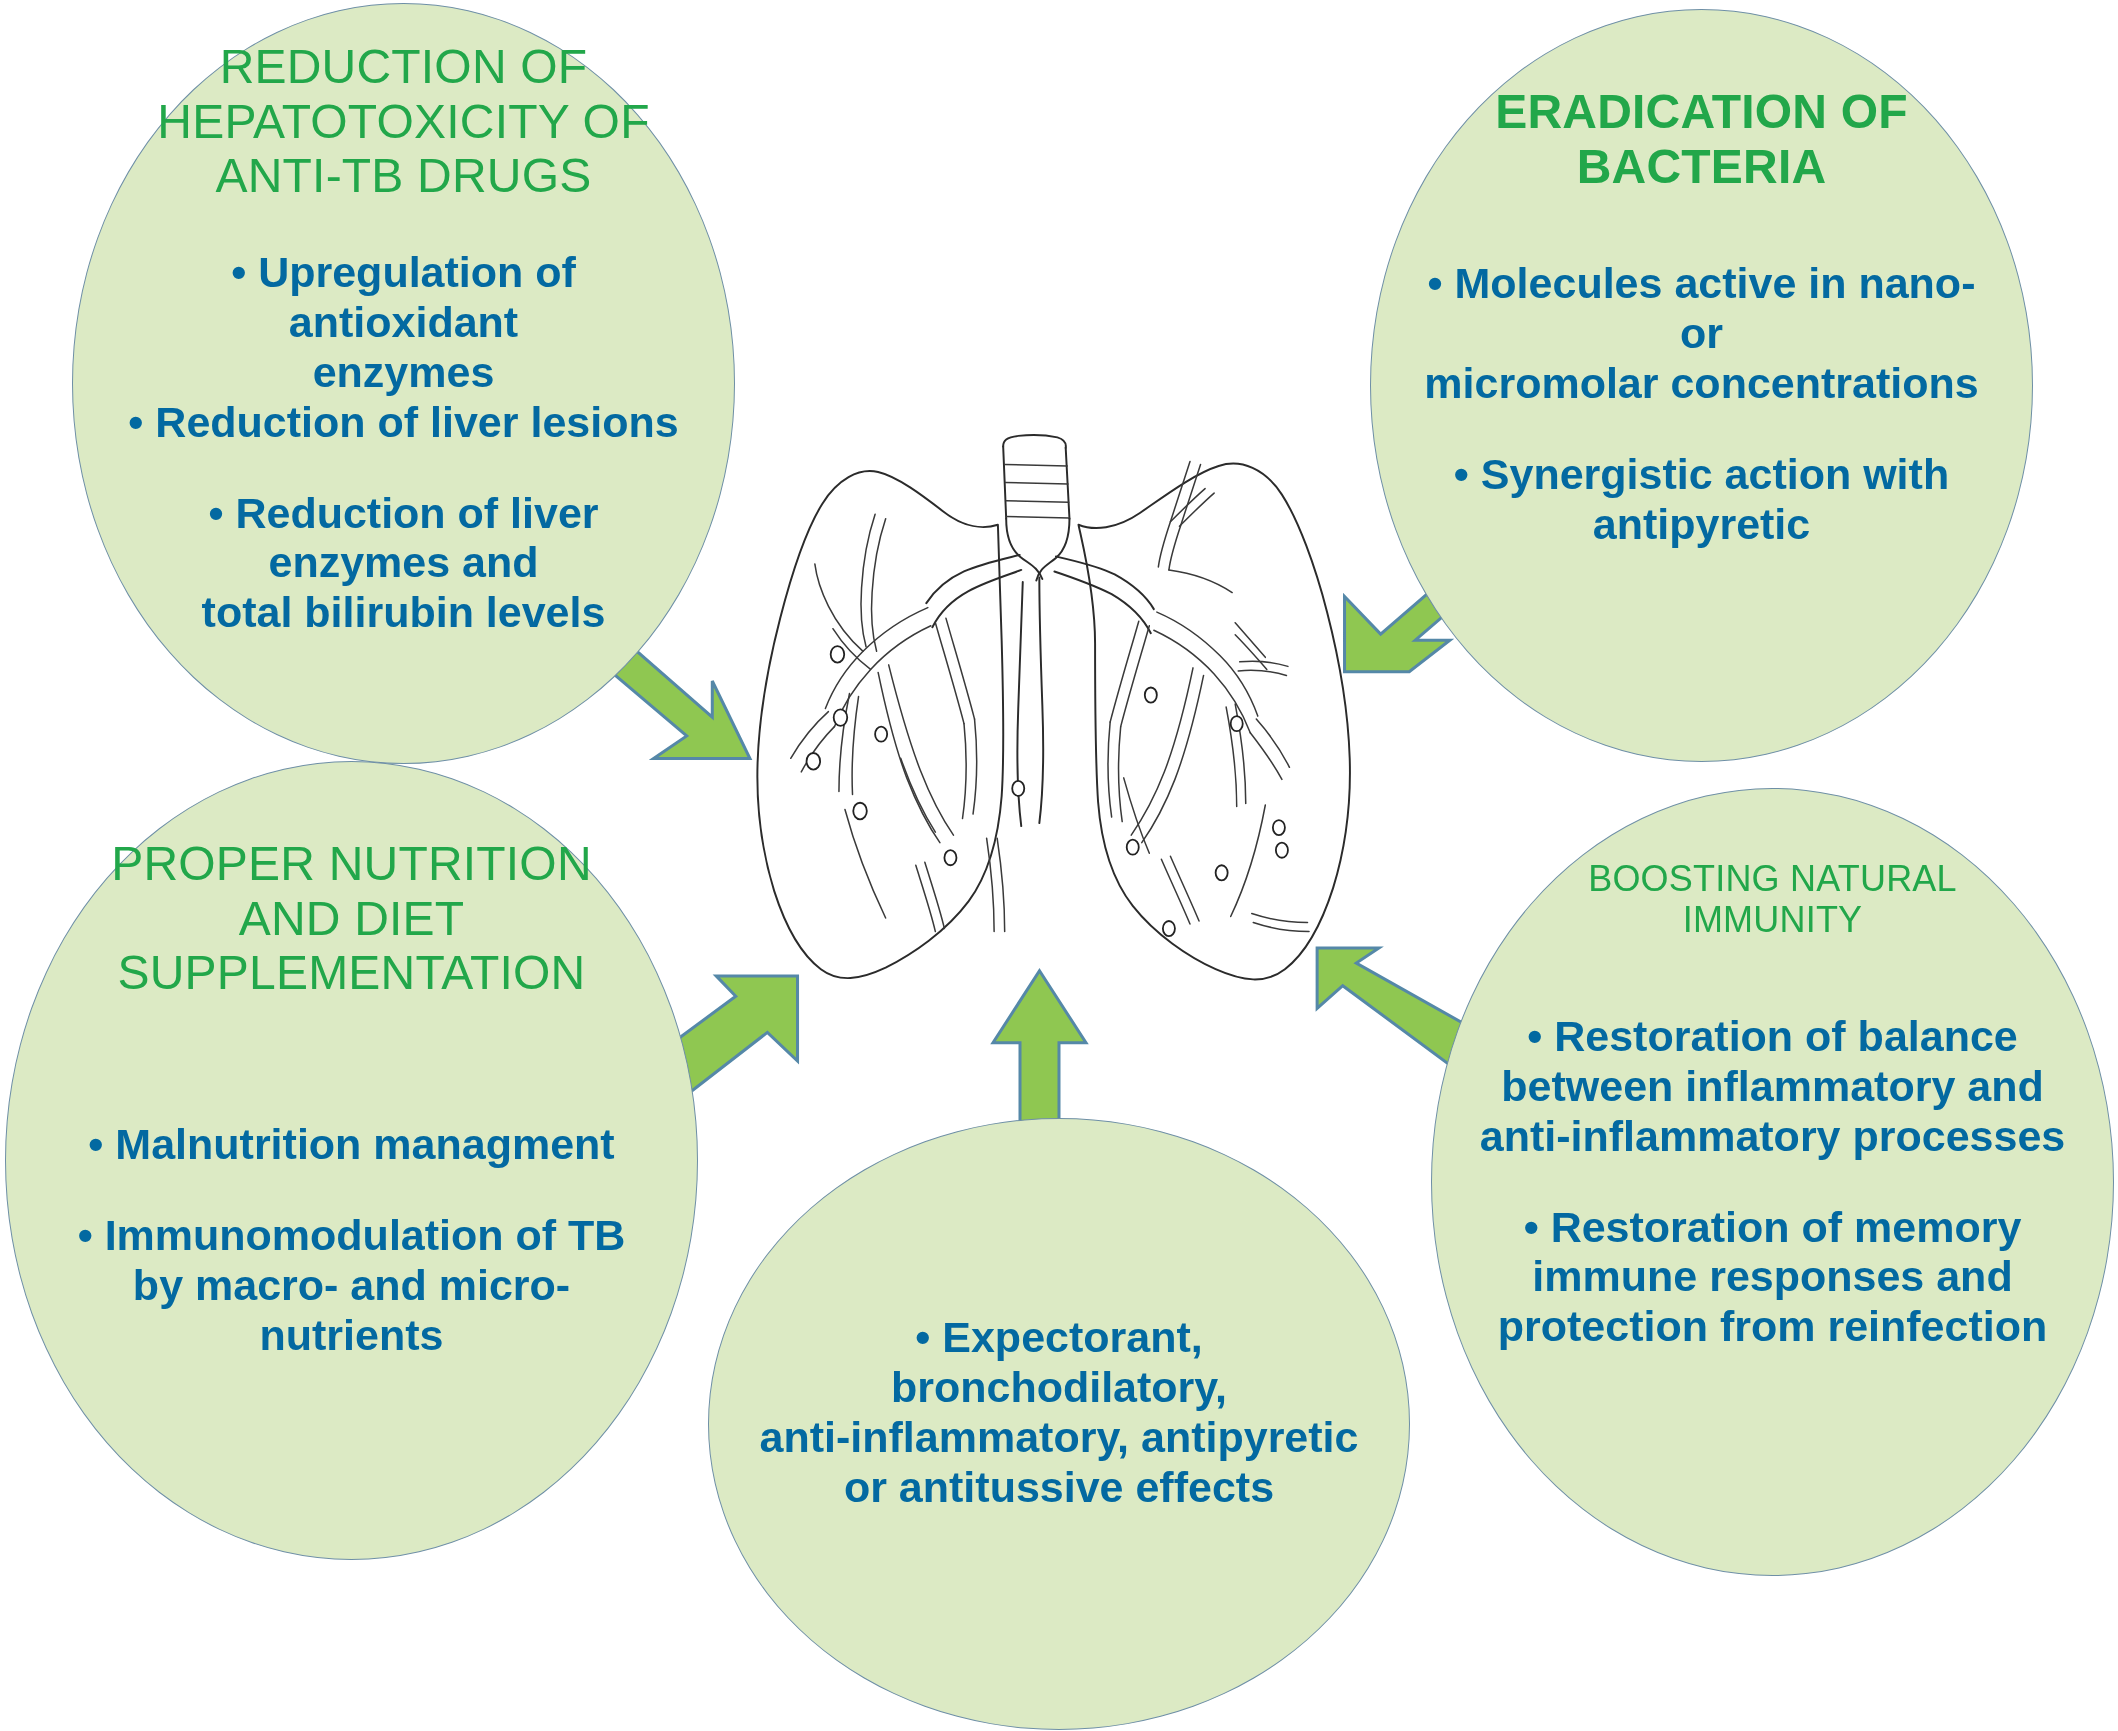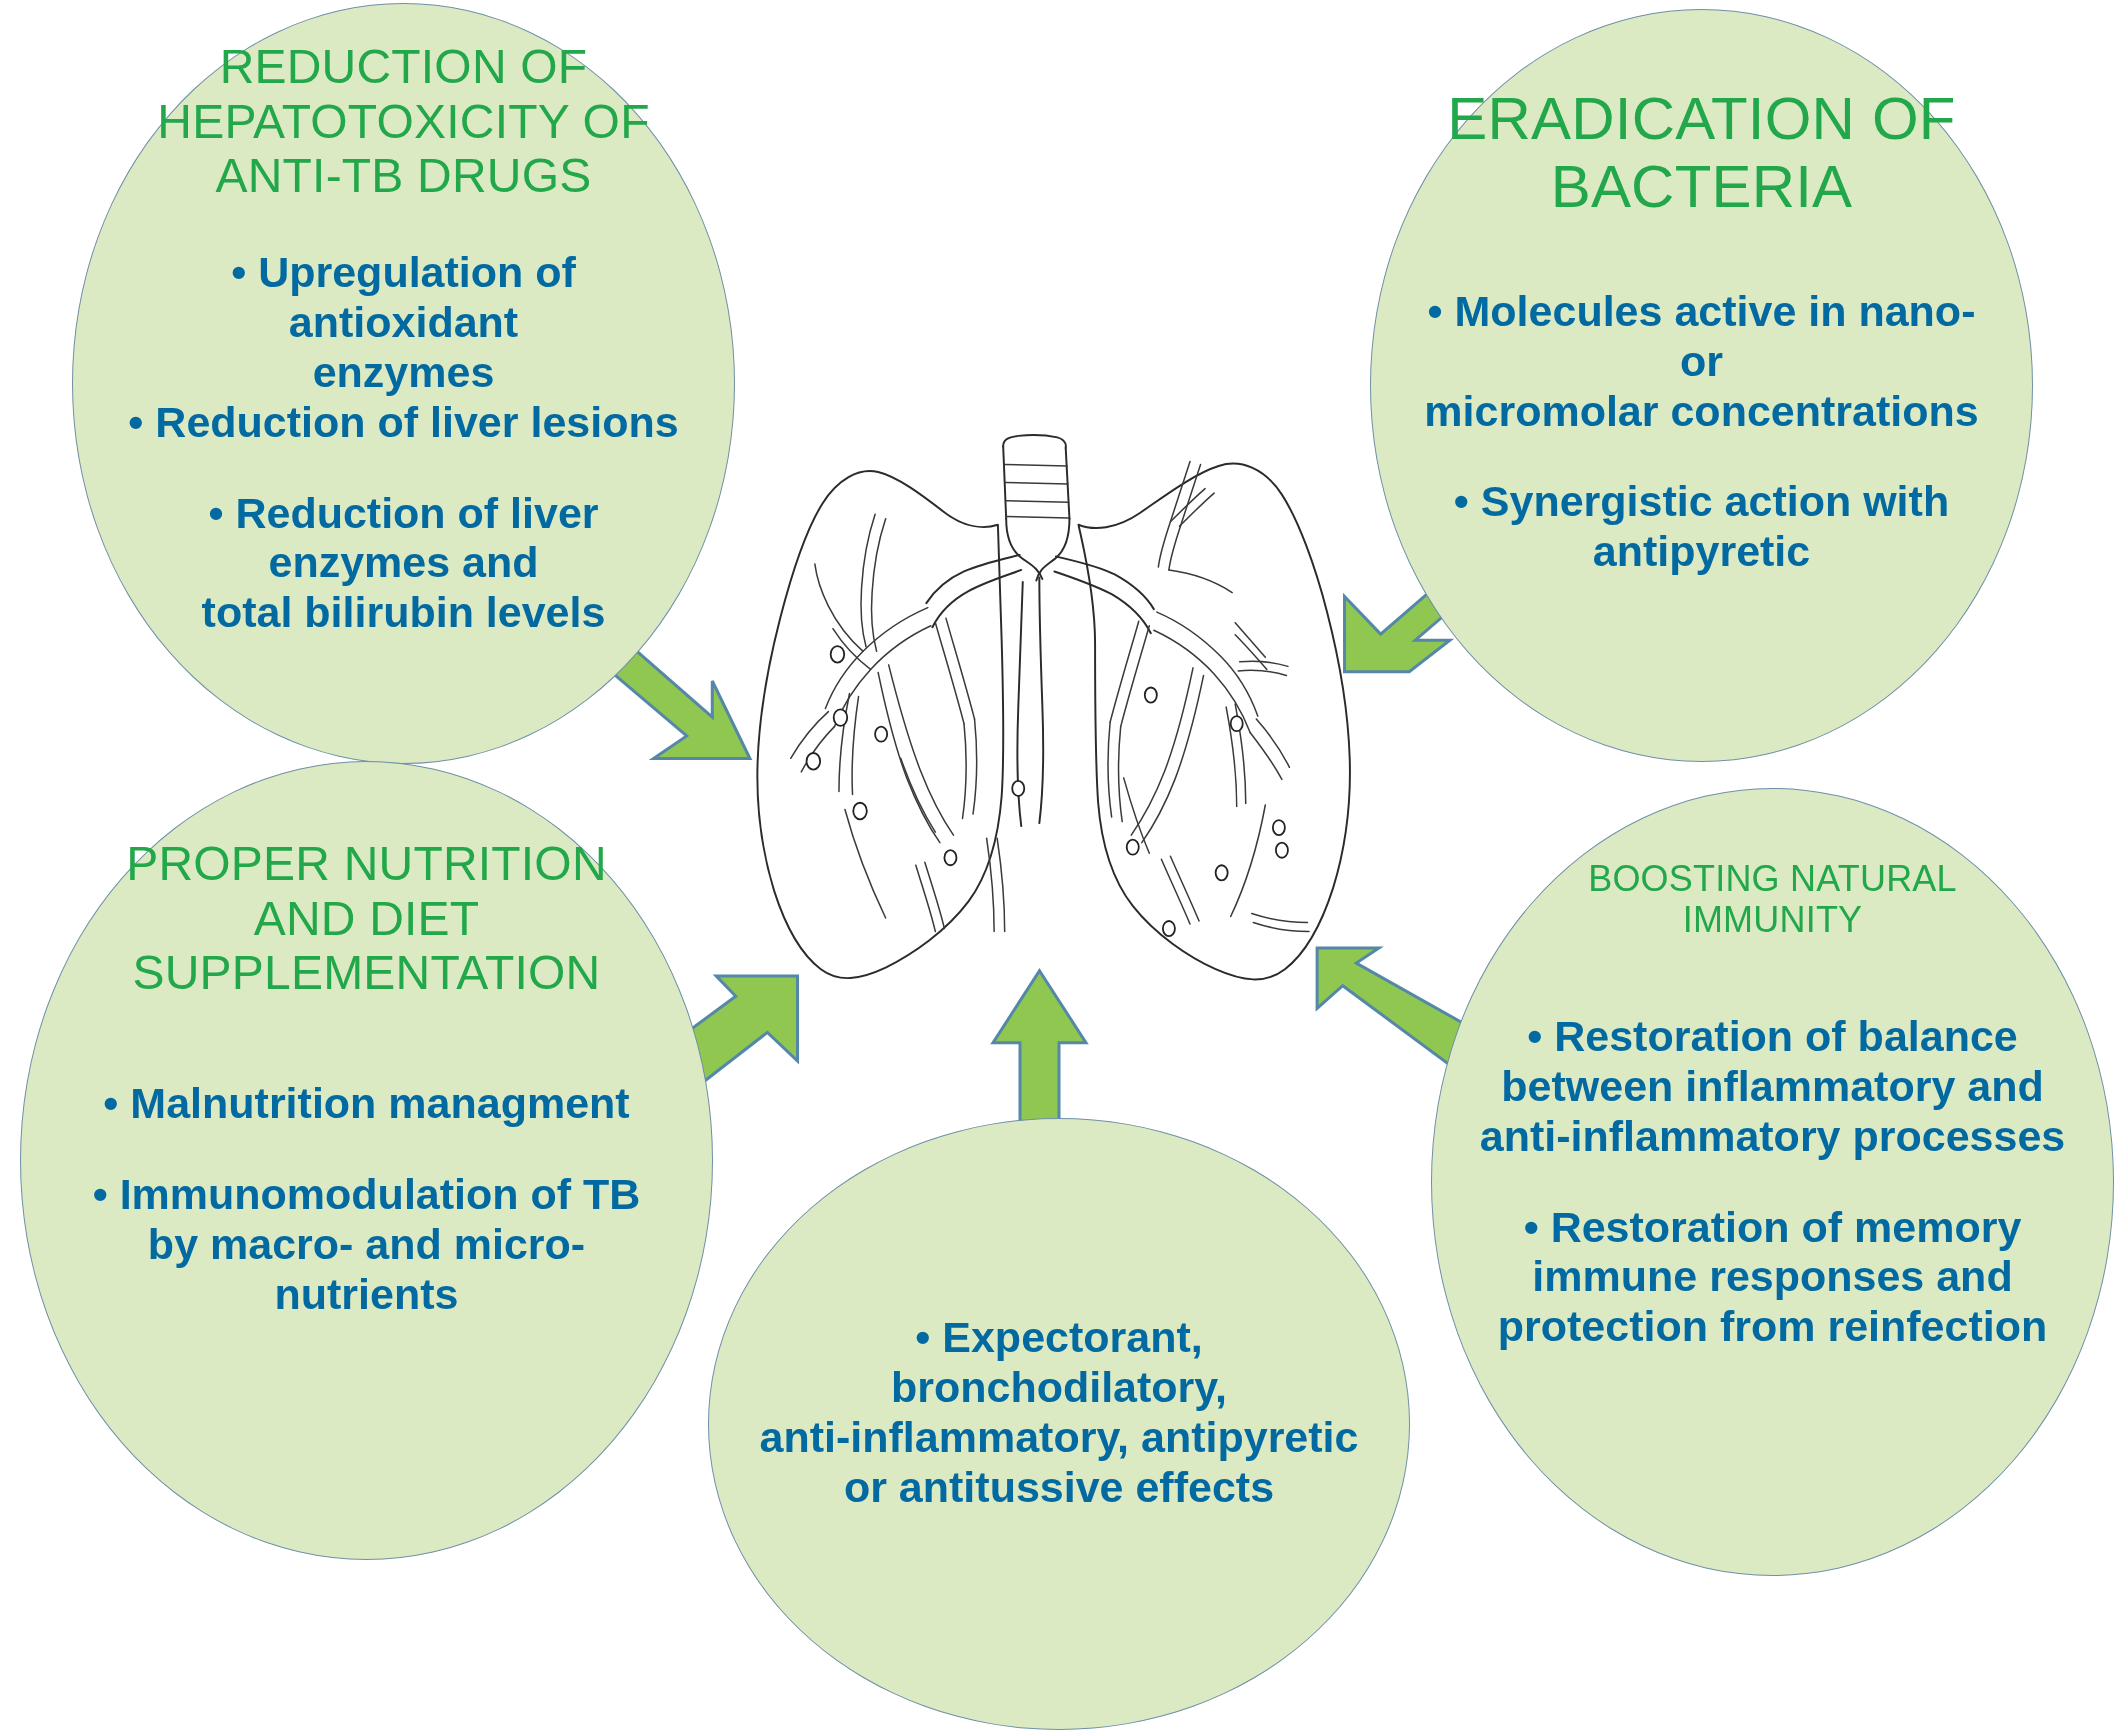--- a/index.html
+++ b/index.html
@@ -51,26 +51,27 @@
     left: 72px; top: 3px; width: 663px; height: 761px;
     padding: 36px 44px 0 44px;
   }
   #bubble-hepatotoxicity .bubble-title { font-size: 48px; }
   #bubble-hepatotoxicity .bubble-body { font-size: 43px; margin-top: 44px; width: 100%; }
 
   #bubble-eradication {
     left: 1370px; top: 9px; width: 663px; height: 753px;
     padding: 75px 53px 0 53px;
   }
-  #bubble-eradication .bubble-title { font-size: 60px; }
+  #bubble-eradication .bubble-title { font-size: 48px; font-weight: bold; }
   #bubble-eradication .bubble-body { font-size: 43px; margin-top: 65px; width: 100%; text-align: center; }
 
   #bubble-nutrition {
-    left: 20px; top: 761px; width: 693px; height: 799px;
+    left: 5px; top: 761px; width: 693px; height: 799px;
     padding: 75px 48px 0 48px;
+    gap: 41px;
   }
   #bubble-nutrition .bubble-title { font-size: 48px; text-align: center; }
   #bubble-nutrition .bubble-body { font-size: 43px; margin-top: 78px; width: 100%; }
 
   #bubble-immunity {
     left: 1431px; top: 788px; width: 683px; height: 788px;
     padding: 69px 42px 0 42px;
   }
   #bubble-immunity .bubble-title { font-size: 36px; }
   #bubble-immunity .bubble-body { font-size: 43px; margin-top: 72px; width: 100%; }

